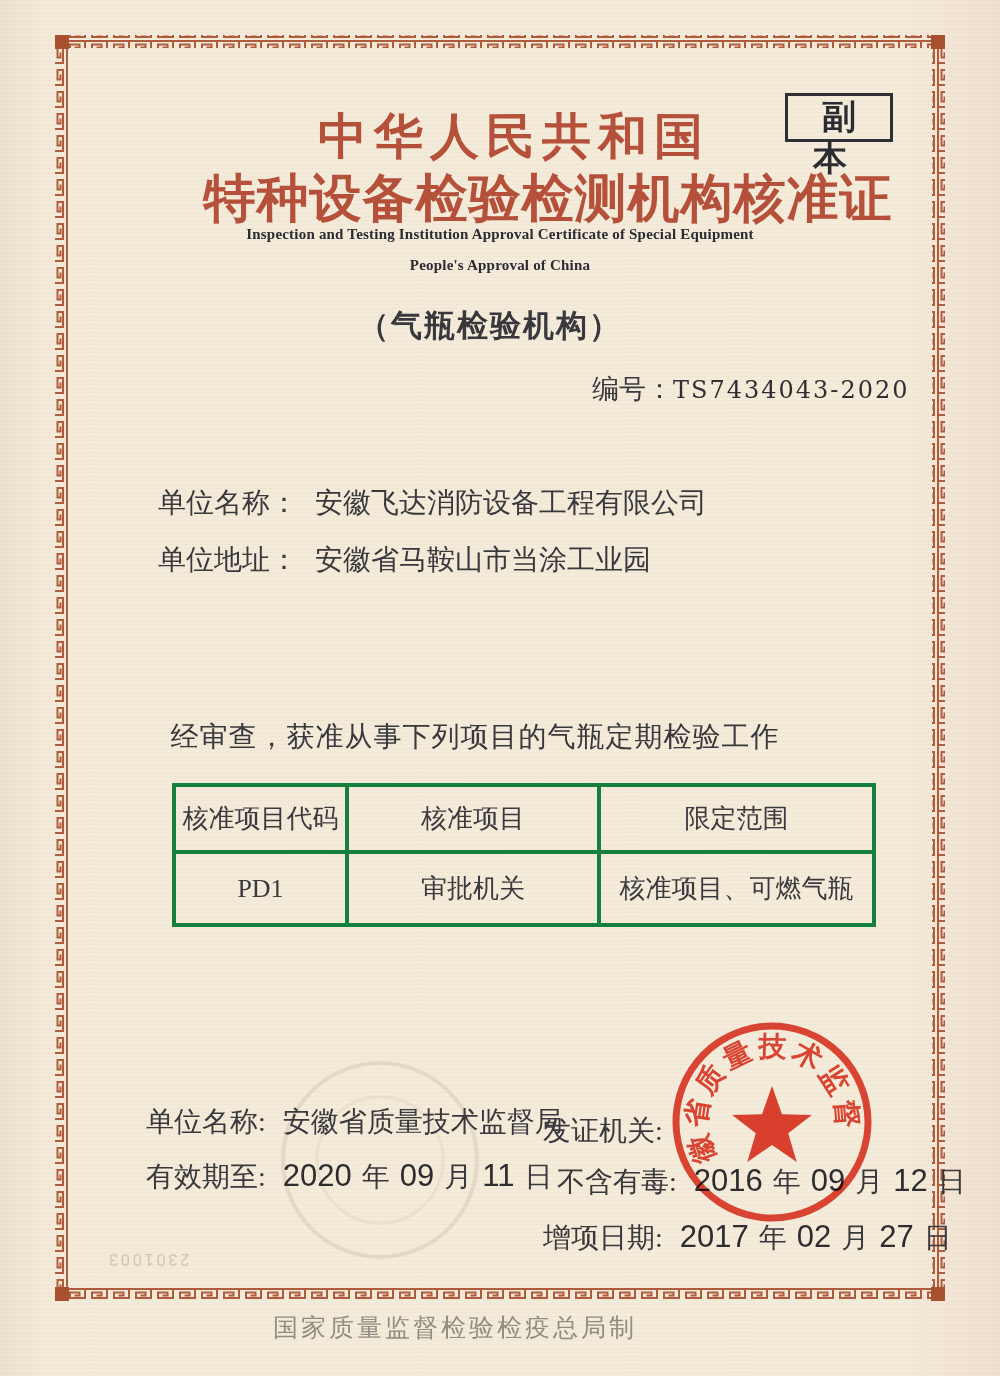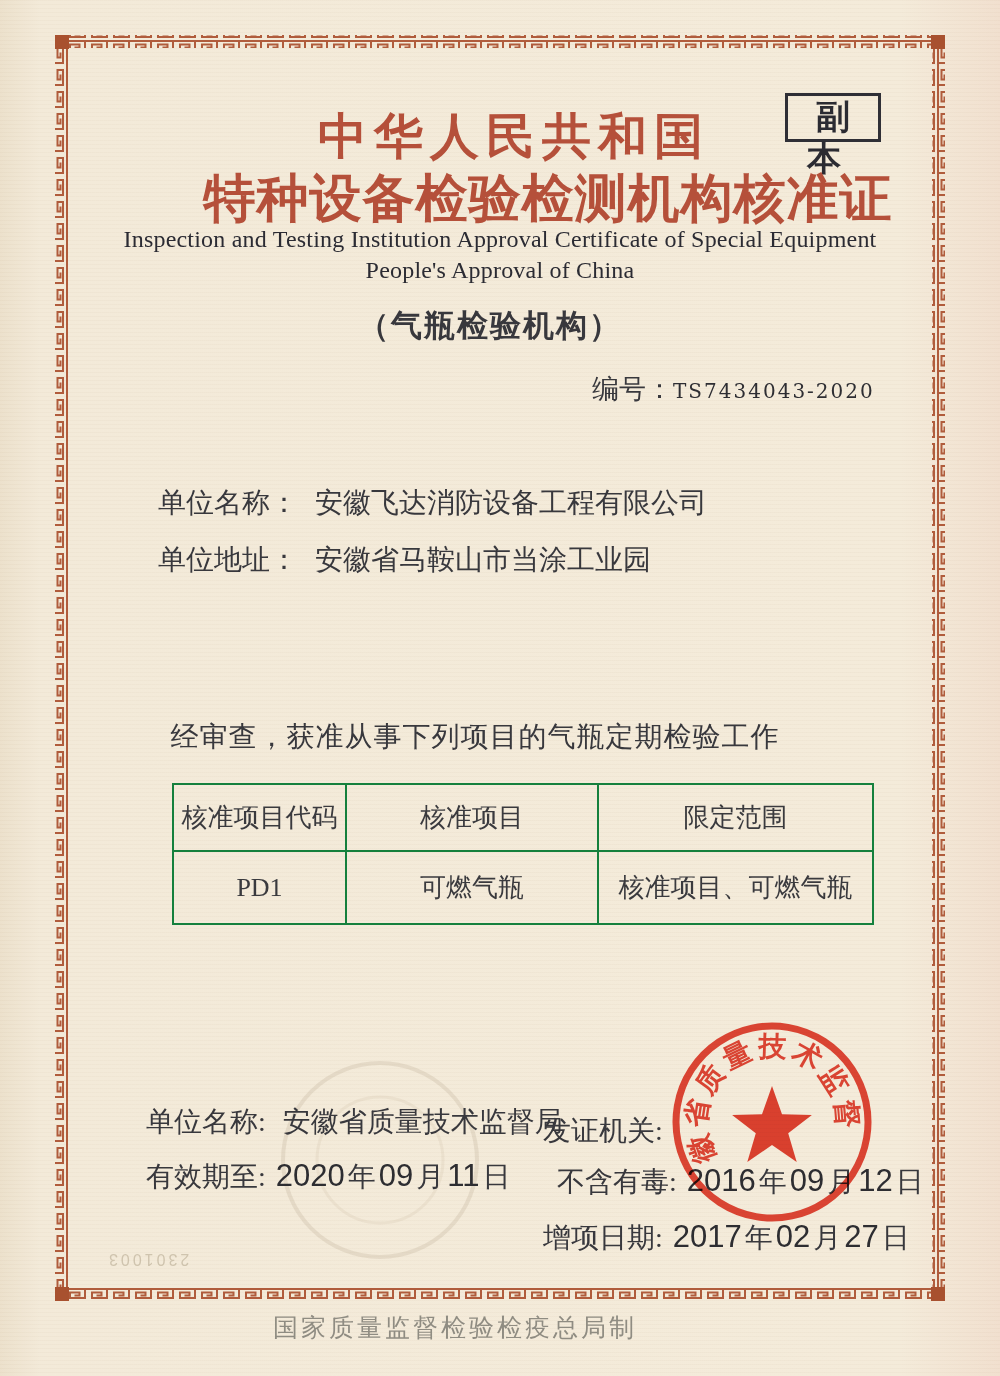--- a/index.html
+++ b/index.html
@@ -9,49 +9,49 @@
     background-color:#f3e9d7;
     background-image:
       repeating-linear-gradient(180deg, rgba(130,100,70,0.030) 0px, rgba(130,100,70,0.030) 1px, rgba(255,255,255,0.02) 1px, rgba(255,255,255,0.02) 4px),
       linear-gradient(90deg, #ece0cb 0%, #f3ead8 4%, #f4ebd9 90%, #f1dfce 100%);
   }
   .abs{position:absolute;}
   .cn{color:#38383d;}
   .center{left:0;width:100%;text-align:center;}
 
   .copy-box{
-    left:785px;top:93px;width:96px;height:49px;
+    left:785px;top:93px;width:108px;height:49px;
     border:3px solid #2f2f36;box-sizing:border-box;
     font-size:34px;line-height:42px;color:#2b2b32;
     text-align:center;letter-spacing:18px;text-indent:18px;
     font-weight:600;
   }
   .title-cn1{top:104px;font-size:49px;font-weight:700;color:#b5503a;letter-spacing:7px;transform:translateX(14px);}
   .title-cn2{top:164px;font-size:52px;font-weight:700;color:#b5503a;letter-spacing:1px;margin-left:48px;}
-  .title-en{font-size:24px;font-weight:400;color:#2b2b33;letter-spacing:0.2px;}
+  .title-en{font-size:15px;font-weight:700;color:#2b2b33;letter-spacing:0.2px;}
   .title-en1{top:226px;}
   .title-en2{top:257px;}
   .subtitle{top:305px;font-size:31px;font-weight:600;letter-spacing:2px;transform:translateX(-10px);}
 
   .serial{left:592px;top:371px;font-size:27px;color:#2e2e33;}
-  .serial .val{font-family:"DejaVu Serif",serif;font-size:20px;letter-spacing:2px;}
+  .serial .val{font-family:"DejaVu Serif",serif;font-size:24px;letter-spacing:2px;}
 
   .field{font-size:28px;color:#38383d;white-space:nowrap;}
   .field .flabel{margin-right:10px;}
-  .num{font-family:"Liberation Sans","DejaVu Sans",sans-serif;font-size:31px;color:#2d2d31;margin:0 0;}
+  .num{font-family:"Liberation Sans","DejaVu Sans",sans-serif;font-size:31px;color:#2d2d31;margin:0 7px;}
   .cunit{font-size:28px;margin:0 3px;}
 
   .statement{top:718px;font-size:28px;letter-spacing:1px;transform:translateX(-25px);}
 
   table.cert{
     left:172px;top:783px;border-collapse:collapse;table-layout:fixed;
     font-size:26px;color:#3a3a3e;
   }
   table.cert th,table.cert td{
-    border:2px solid #15803d;text-align:center;font-weight:normal;
+    border:4px solid #15803d;text-align:center;font-weight:normal;
     padding:0 6px;overflow:hidden;
   }
   table.cert tr.hrow{height:67px;}
   table.cert tr.drow{height:73px;}
 
   .bottom-note{top:1311px;font-size:25px;color:#8f8c82;letter-spacing:3px;transform:translateX(-45px);}
 
   .seal{mix-blend-mode:multiply;}
   .showthrough{
     left:106px;top:1250px;font-family:"Liberation Sans",sans-serif;
@@ -118,21 +118,21 @@
       <col style="width:275px">
     </colgroup>
   <tbody>
       <tr class="hrow">
     <th>核准项目代码</th>
     <th>核准项目</th>
     <th>限定范围</th>
   </tr>
   <tr class="drow">
     <td>PD1</td>
-    <td>可燃气瓶</td>
+    <td>审批机关</td>
     <td>核准项目、可燃气瓶</td>
   </tr>
 </tbody>
   </table>
 
 <div class="abs field" style="left:146px;top:1103px">
   <span class="flabel">单位名称:</span>
   <span>安徽省质量技术监督局</span>
 </div>
 <div class="abs field" style="left:146px;top:1158px">

